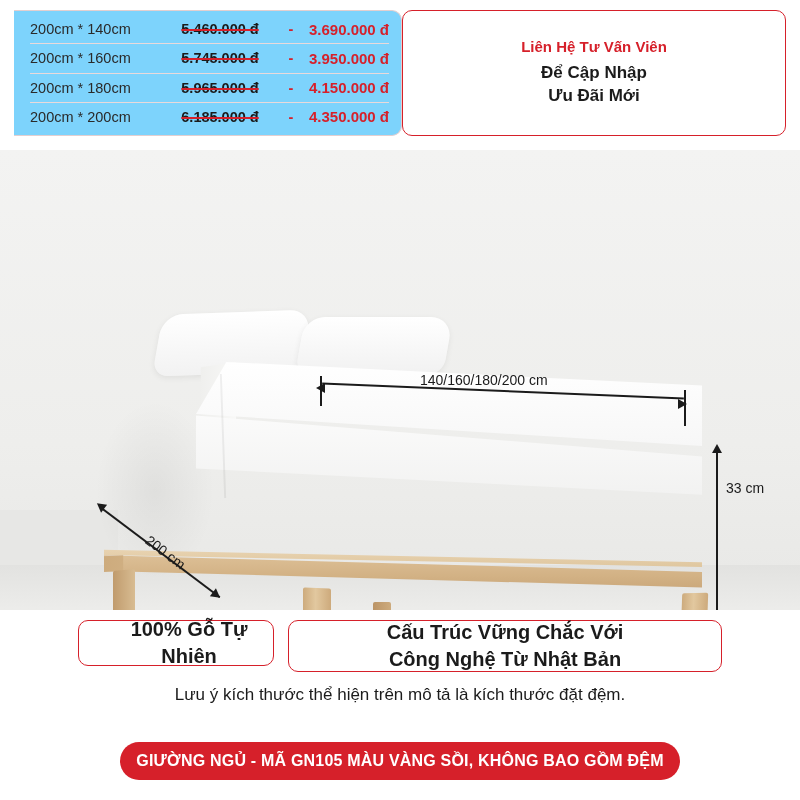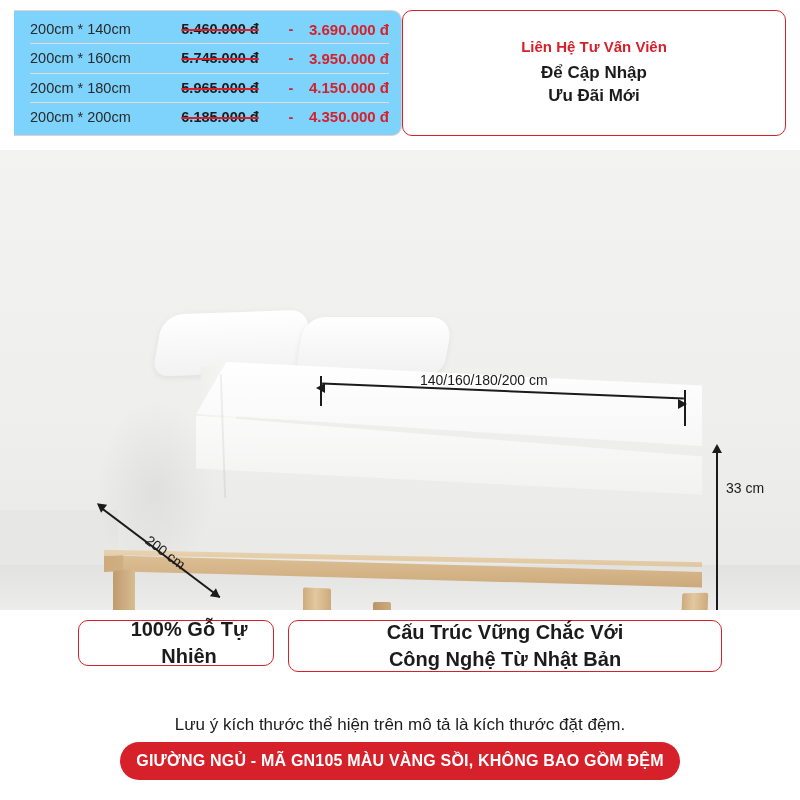--- a/index.html
+++ b/index.html
@@ -372,21 +372,21 @@
     box-sizing: border-box;
   }
   .feature-0 { flex: 0 0 196px; height: 46px; padding-left: 40px; }
   .feature-1 { flex: 0 0 216px; height: 52px; }
   .feature-2 { flex: 1; height: 52px; }
 
   
   .note {
     position: absolute;
     left: 0;
-    top: 712px;
+    top: 682px;
     width: 800px;
     text-align: center;
     font-size: 17px;
     line-height: 1.5;
     color: #1b1b1b;
   }
 
   
   .bottom-banner {
     position: absolute;

